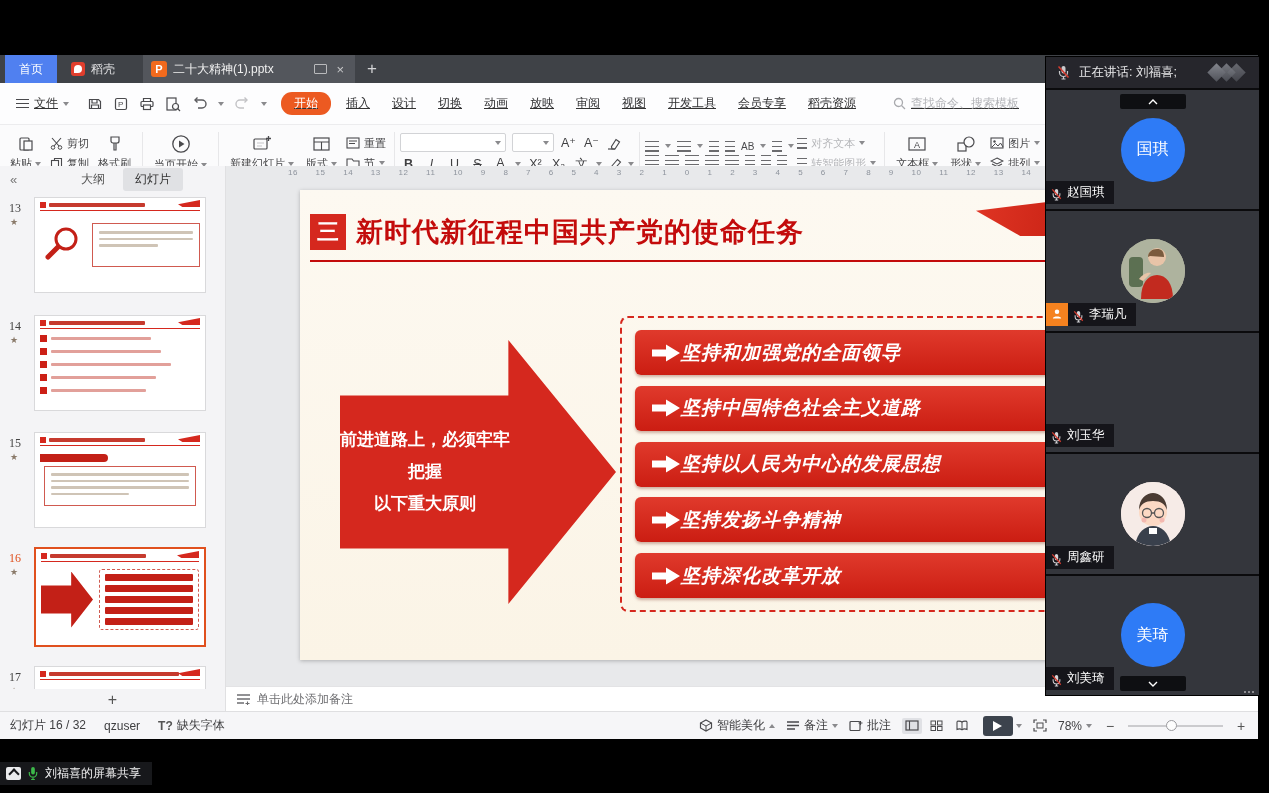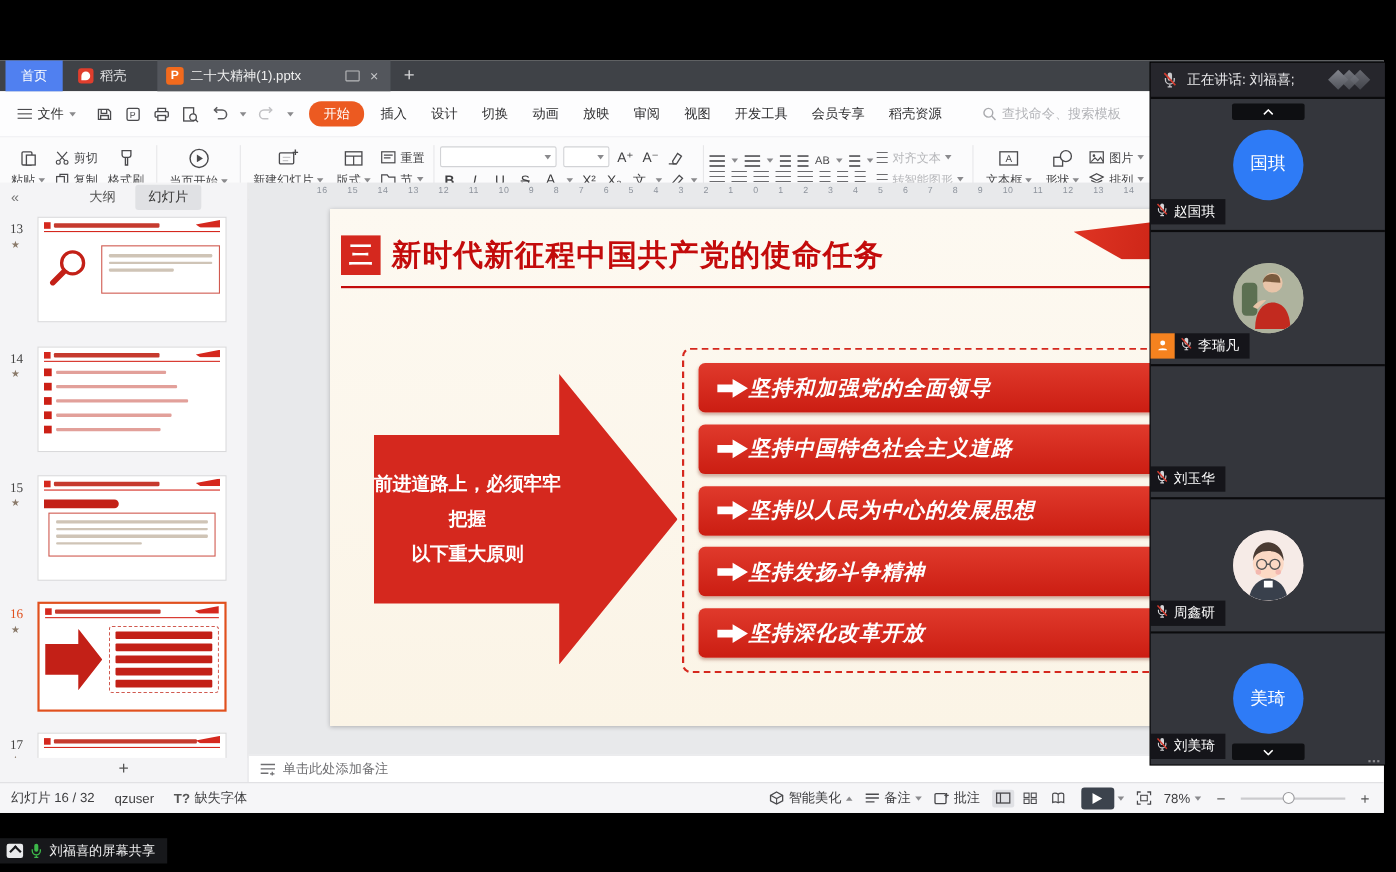--- a/index.html
+++ b/index.html
@@ -22,21 +22,21 @@
     align-items:center; padding:0 8px; gap:6px; color:#f0f0f0; font-size:12px; }
   .pptx-ic { width:16px; height:16px; background:#f26a1d; border-radius:3px; color:#fff;
     font-size:11px; font-weight:bold; display:flex; align-items:center; justify-content:center; flex:0 0 auto;}
   .tab-doc .ttl { flex:1; overflow:hidden; white-space:nowrap; }
   .tab-x { color:#c6c7c9; font-size:13px; padding:0 3px; }
   .tab-add { color:#d4d5d7; font-size:17px; margin-left:12px; }
   .tab-mon { width:13px; height:10px; border:1px solid #b9babc; border-radius:1px; }
 
   
   .menubar { height:42px; background:#fdfdfe; border-bottom:1px solid #ececee; display:flex;
-    align-items:center; padding-left:8px; font-size:12px; color:#333; }
+    align-items:center; padding-left:8px; font-size:12px; color:#333;text-decoration:underline; }
   .mb-file { display:flex; align-items:center; gap:5px; padding:0 8px; }
   .burger { width:13px; height:9px; border-top:1.5px solid #4a4a4d; border-bottom:1.5px solid #4a4a4d; position:relative; }
   .burger::after { content:""; position:absolute; left:0; top:2.5px; width:13px; height:1.5px; background:#4a4a4d; }
   .caret-d { width:0; height:0; border-left:3.5px solid transparent; border-right:3.5px solid transparent;
     border-top:4px solid #8a8a8d; display:inline-block; }
   .caret-u { width:0; height:0; border-left:3.5px solid transparent; border-right:3.5px solid transparent;
     border-bottom:4px solid #8a8a8d; display:inline-block; }
   .qicons { display:flex; align-items:center; gap:10px; padding:0 10px; }
   .qicons svg { display:block; }
   .menu-start { background:#ec5a21; color:#fff; border-radius:11px; padding:3px 13px; margin:0 4px; }
@@ -143,21 +143,21 @@
   .tile { flex:1; position:relative; background:#34363c; border-bottom:2px solid #0b0b0d;
     display:flex; align-items:center; justify-content:center; }
   .tile:last-child { border-bottom:none; }
   .av { width:64px; height:64px; border-radius:50%; display:flex; align-items:center; justify-content:center;
     color:#fff; font-size:16px; background:#2e7bf6; overflow:hidden; }
   .av.photo { background:linear-gradient(135deg,#8f957f,#d8cec3); }
   .av.cartoon { background:#f3e4e0; }
   .av svg { display:block; }
   .namechip { position:absolute; left:0; bottom:5px; display:flex; align-items:stretch; }
   .hostbadge { width:22px; background:#f5821f; display:flex; align-items:center; justify-content:center; }
-  .chip-in { background:rgba(14,14,18,.8); display:flex; align-items:flex-start; gap:5px;
+  .chip-in { background:rgba(14,14,18,.8); display:flex; align-items:flex-end; gap:5px;
     padding:3px 9px 3px 5px; color:#fff; font-size:12.5px; }
   .chev { position:absolute; left:50%; transform:translateX(-50%); width:66px; height:15px;
     background:rgba(8,8,10,.85); border-radius:2px; display:flex; align-items:center; justify-content:center; }
   .chev.up { top:4px; } .chev.dn { bottom:4px; }
   .grip { position:absolute; right:5px; bottom:2px; display:flex; gap:2px; }
   .grip i { width:2px; height:2px; background:#8b8b8f; }
 
   
   #sharepill { position:absolute; left:0; top:762px; height:23px; background:#17181b; display:flex;
     align-items:center; gap:6px; padding:0 11px 0 6px; color:#f0f0f1; font-size:12px; }

